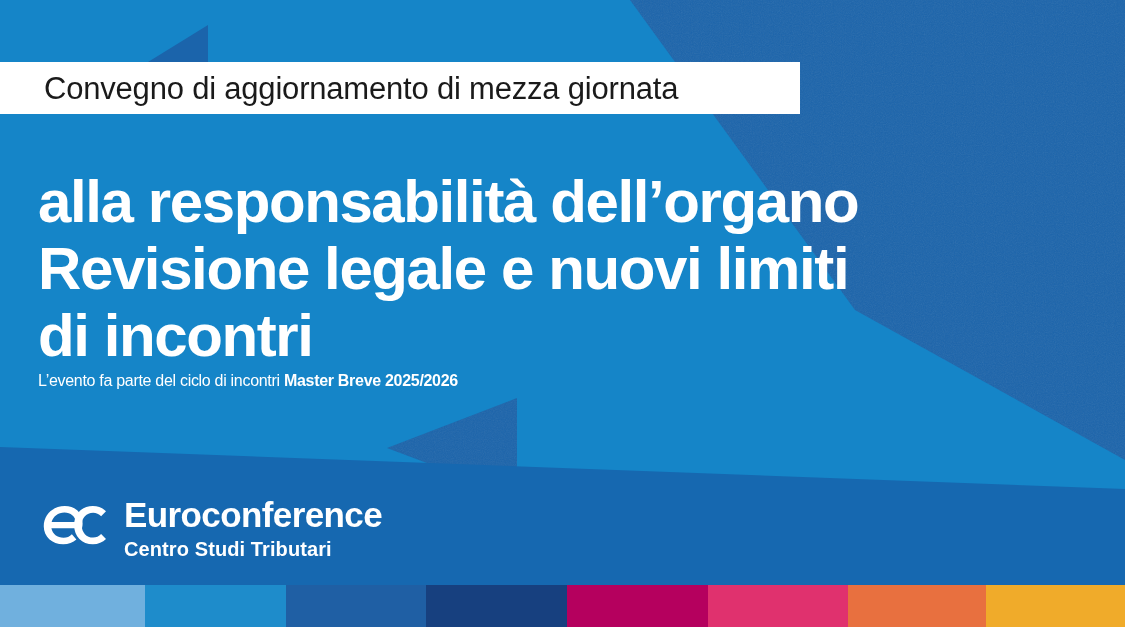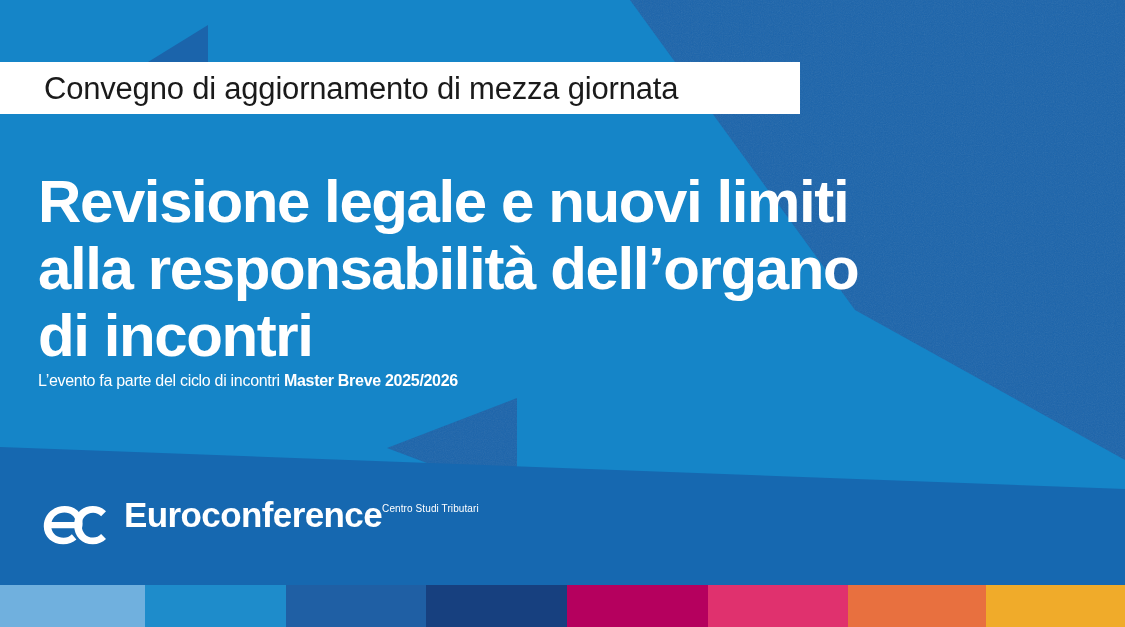--- a/index.html
+++ b/index.html
@@ -90,35 +90,35 @@
   }
   .logo-mark {
     width: 72px;
     height: 50px;
     flex: 0 0 auto;
     margin-top: 2px;
   }
   .logo-words {
     margin-left: 12px;
     display: flex;
-    flex-direction: row;
+    flex-direction: column;
     justify-content: flex-start;
   }
   .logo-name {
     color: #ffffff;
     font-size: 35px;
     font-weight: 700;
     line-height: 1;
     letter-spacing: -0.6px;
     white-space: nowrap;
   }
   .logo-tagline {
     color: #ffffff;
-    font-size: 10px;
-    font-weight: 400;
+    font-size: 20px;
+    font-weight: 700;
     line-height: 1;
     margin-top: 7px;
     letter-spacing: 0.1px;
     white-space: nowrap;
   }
 
   
   .color-bar {
     position: absolute;
     left: 0;
@@ -159,22 +159,22 @@
     <polygon points="517,398 517,497 387,448" fill="#0d3f75" opacity="0.5" filter="url(#grain)"></polygon>
 
     <polygon points="0,447 1125,489 1125,585 0,585" fill="#1668b0"></polygon>
   </svg>
 
   <div class="eyebrow-band">
     <div class="eyebrow-text">Convegno di aggiornamento di mezza giornata</div>
   </div>
 
   <h1 class="headline">
+    <span class="hl-line">alla responsabilità dell’organo</span>
     <span class="hl-line">Revisione legale e nuovi limiti</span>
-    <span class="hl-line">alla responsabilità dell’organo</span>
     <span class="hl-line">di incontri</span>
   </h1>
 
   <div class="subline">
     <span>L’evento fa parte del ciclo di incontri </span><span class="strong">Master Breve 2025/2026</span>
   </div>
 
   <div class="logo">
     <svg class="logo-mark" viewBox="0 0 96 66" xmlns="http://www.w3.org/2000/svg">
 

